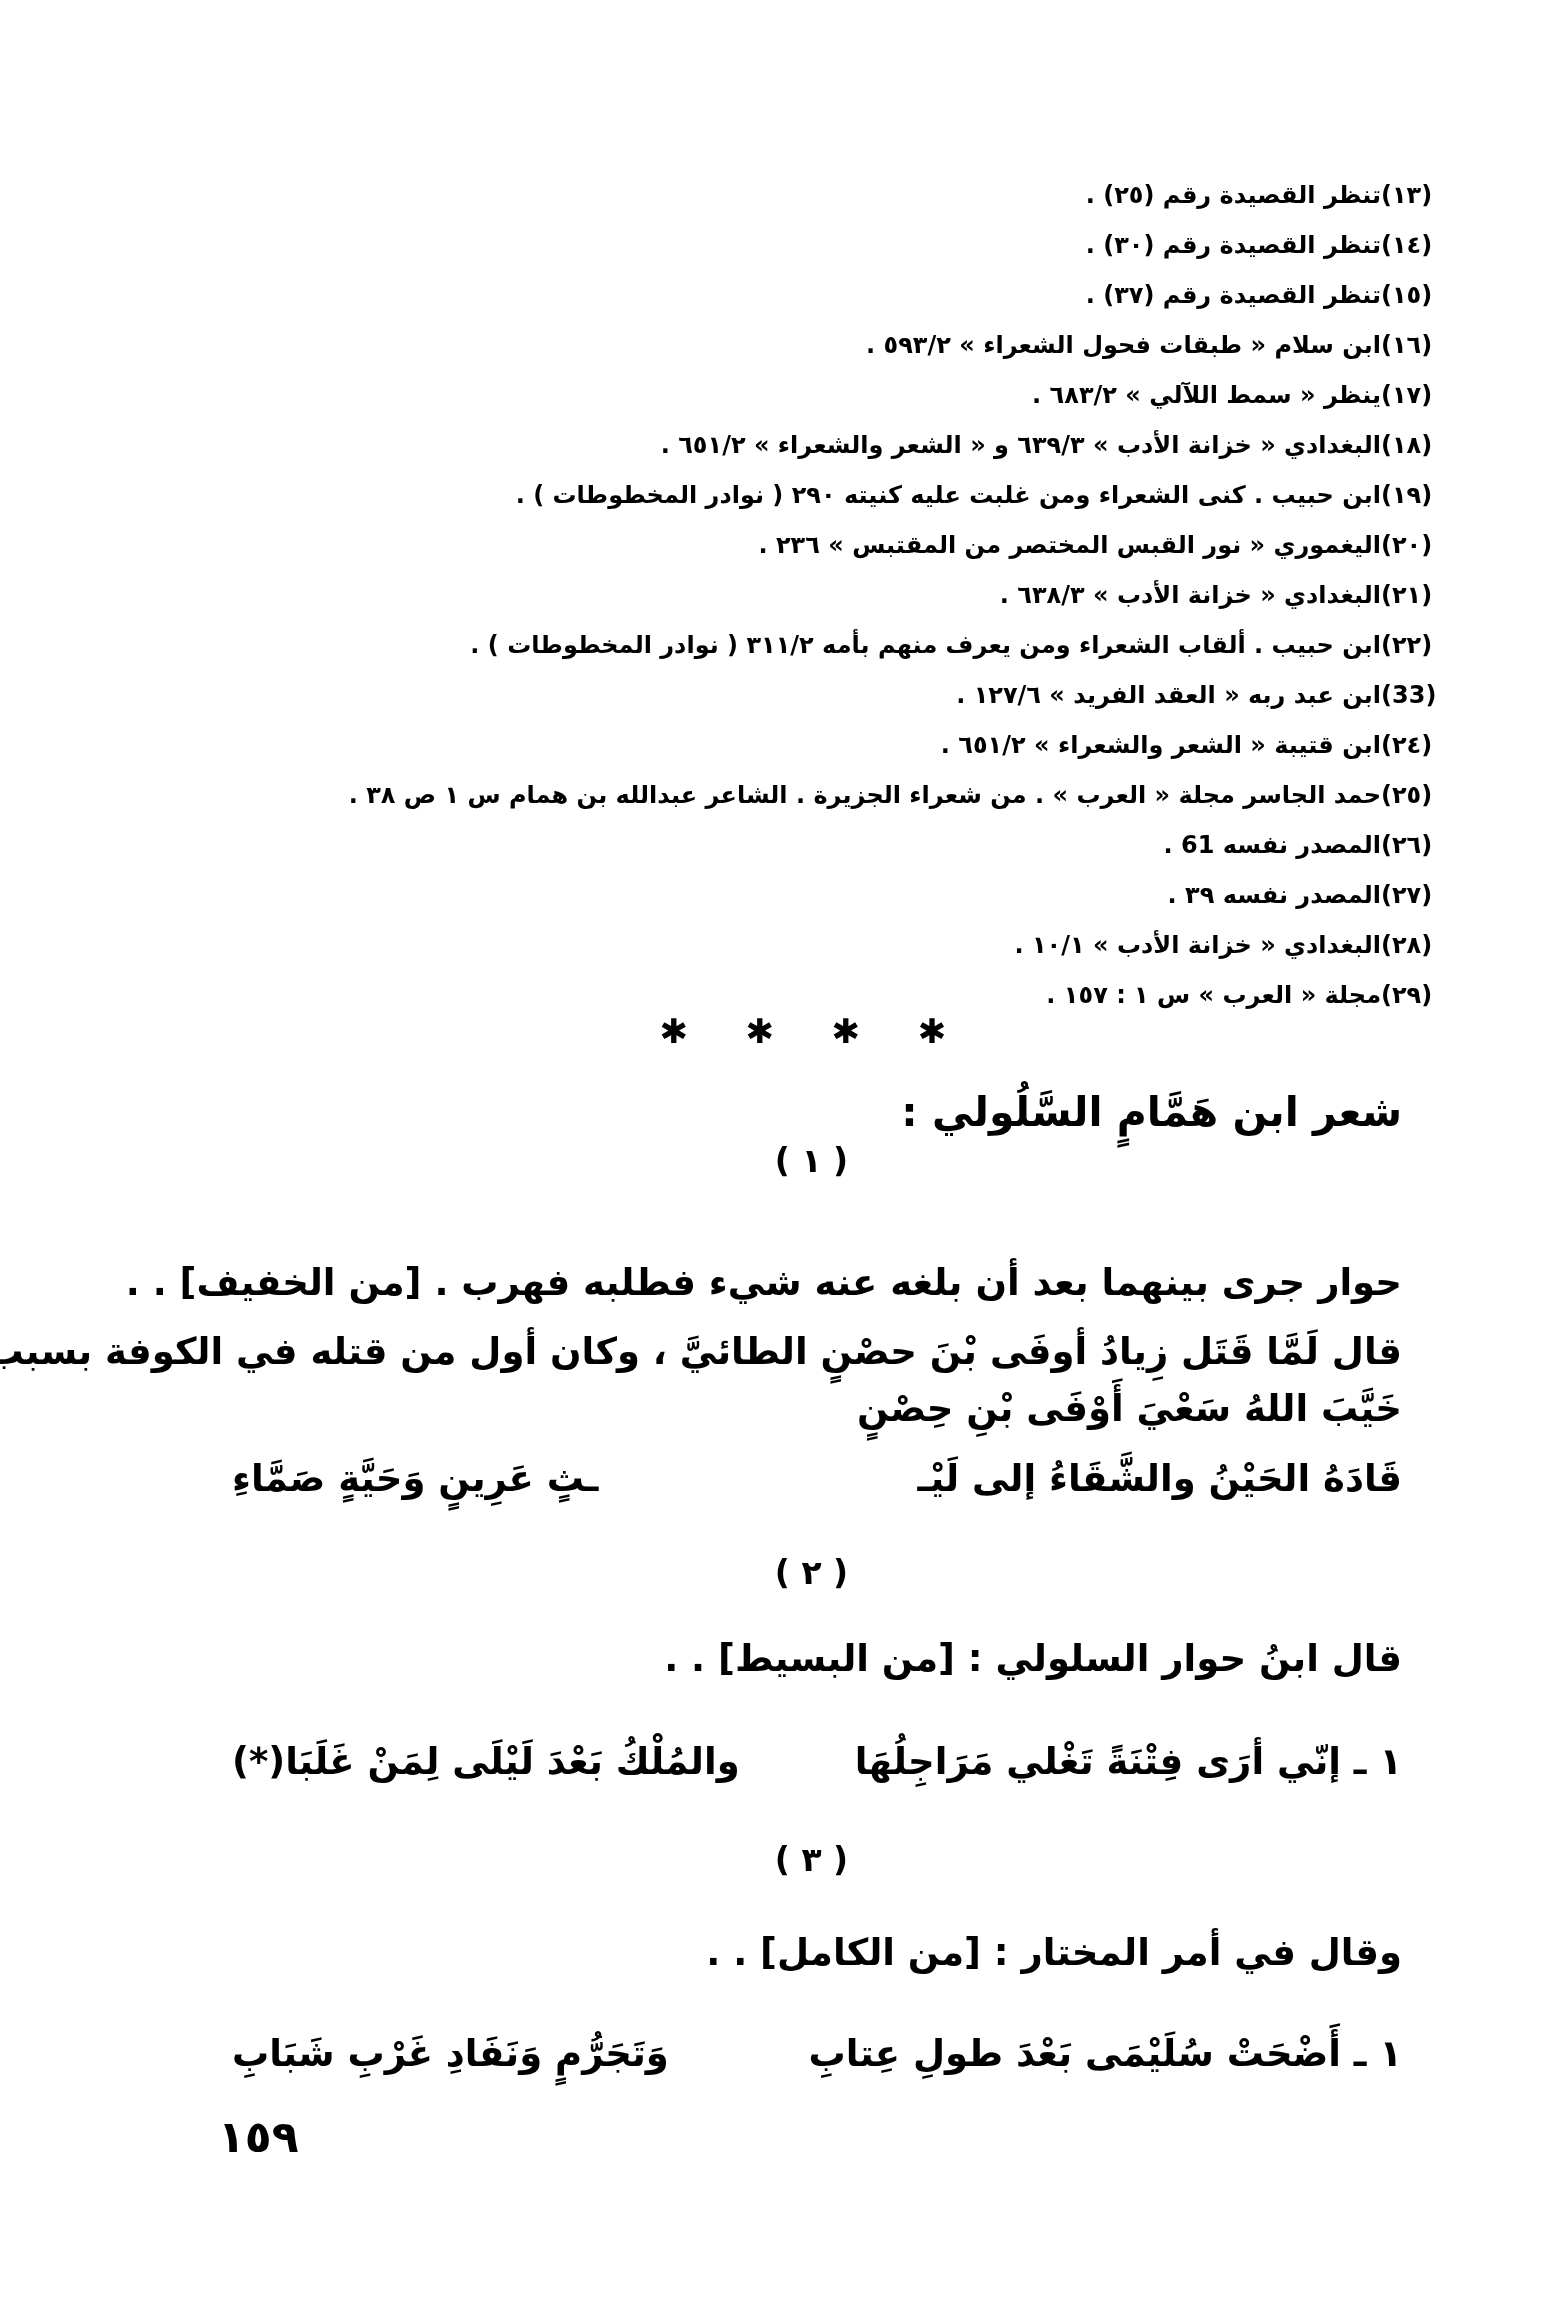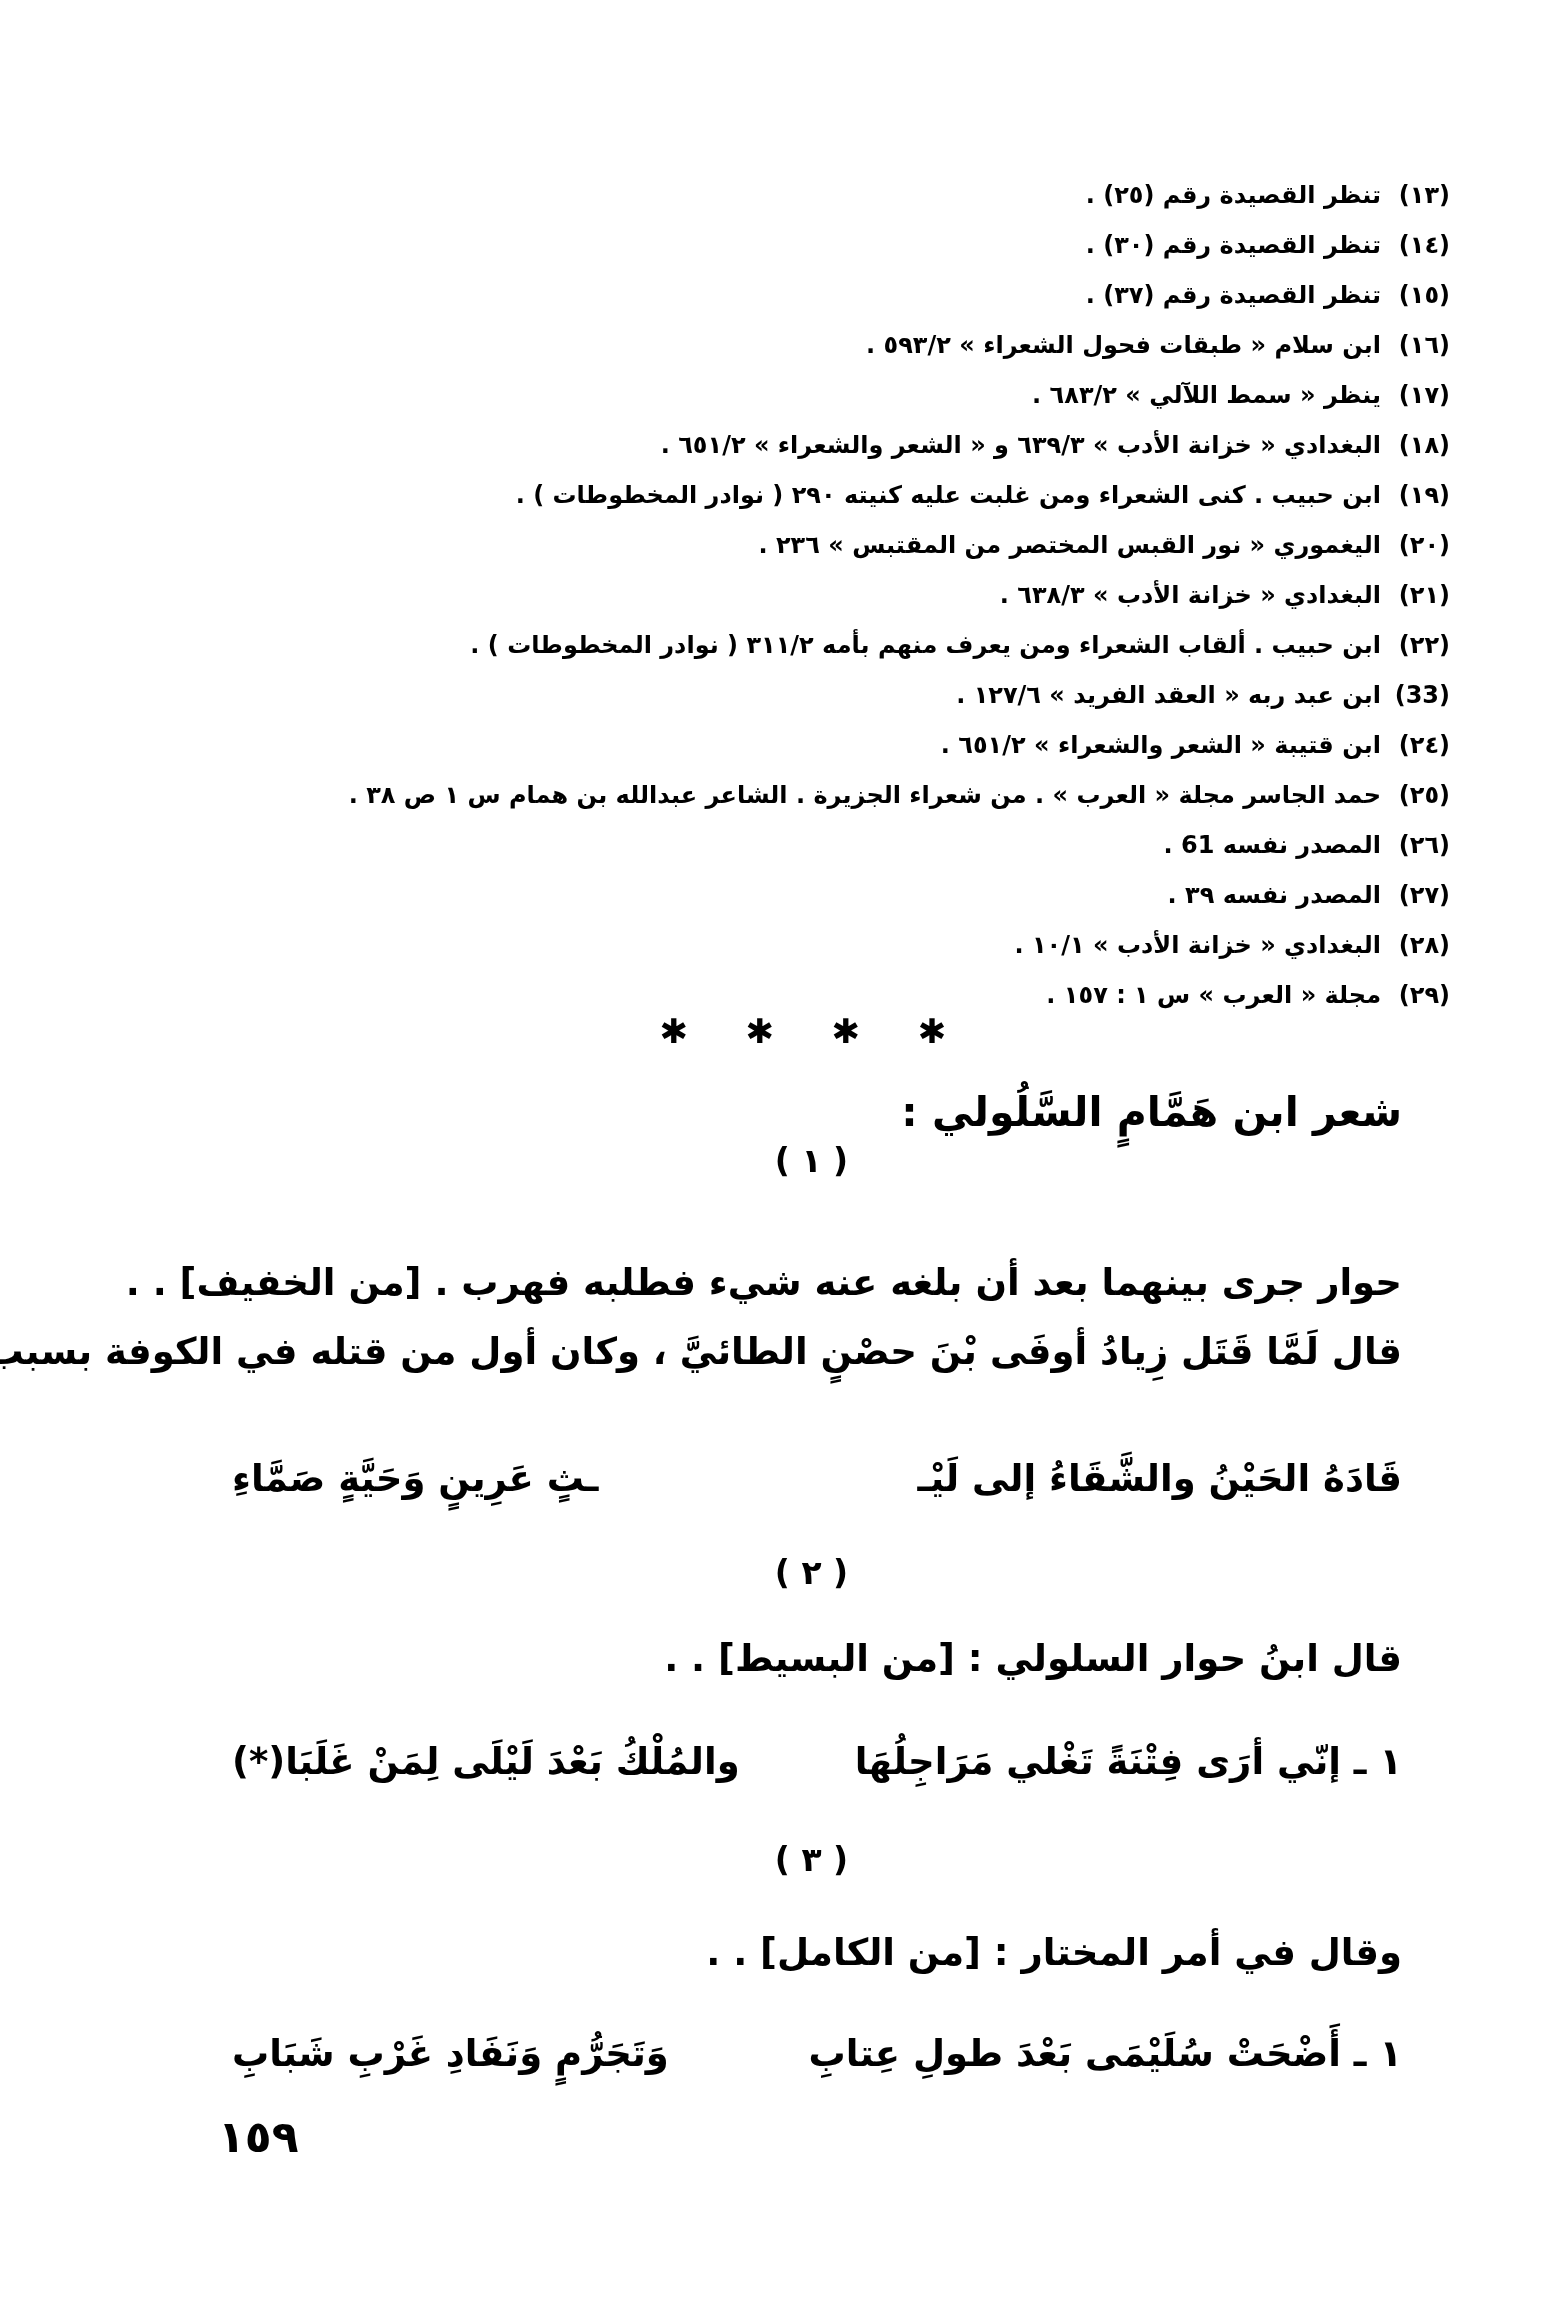--- a/index.html
+++ b/index.html
@@ -6,21 +6,21 @@
     body {
       width: 1567px; height: 2319px; position: relative; overflow: hidden;
       font-family: "DejaVu Sans", sans-serif; color: #000;
     }
     .page { position: absolute; inset: 0; direction: rtl; }
     .footnotes {
       position: absolute; right: 117px; top: 170px; width: 1217px;
       font-size: 24px; font-weight: bold; line-height: 50px;
     }
     .fn { display: flex; flex-direction: row; white-space: nowrap; }
-    .fn-num { width: 69px; flex: 0 0 69px; text-align: right; }
+    .fn-num { width: 69px; flex: 0 0 69px; text-align: left; }
     .fn-text { flex: 1 1 auto; }
     .stars {
       position: absolute; left: 0; right: 0; top: 1011px; text-align: center;
       font-size: 34px; letter-spacing: 23.4px; padding-left: 62px;
     }
     .title {
       position: absolute; right: 165px; top: 1088px;
       font-size: 41px; font-weight: bold; white-space: nowrap; margin-left: 28px;
     }
     .poem-num {
@@ -125,20 +125,21 @@
   <div class="stars">✱ ✱ ✱ ✱</div>
 
   <div class="title">شعر ابن هَمَّامٍ السَّلُولي :</div>
 
   <div class="poem-num" style="top:1141px">( ١ )</div>
   <div class="body" style="top:1248px">
     <div class="para-line">حوار جرى بينهما بعد أن بلغه عنه شيء فطلبه فهرب . [من الخفيف] . .</div>
     <div class="para-line">قال لَمَّا قَتَل زِيادُ أوفَى بْنَ حصْنٍ الطائيَّ ، وكان أول من قتله في الكوفة بسبب</div>
   </div>
   <div class="verse" style="top:1387px">
+    <span class="hemi">خَيَّبَ اللهُ سَعْيَ أَوْفَى بْنِ حِصْنٍ</span>
   </div>
   <div class="verse" style="top:1457px">
     <span class="hemi">قَادَهُ الحَيْنُ والشَّقَاءُ إلى لَيْـ</span>
     <span class="hemi">ـثٍ عَرِينٍ وَحَيَّةٍ صَمَّاءِ</span>
   </div>
 
   <div class="poem-num" style="top:1553px">( ٢ )</div>
   <div class="intro" style="top:1637px">قال ابنُ حوار السلولي : [من البسيط] . .</div>
   <div class="verse" style="top:1740px">
     <span class="hemi">١ ـ إنّي أرَى فِتْنَةً تَغْلي مَرَاجِلُهَا</span>

